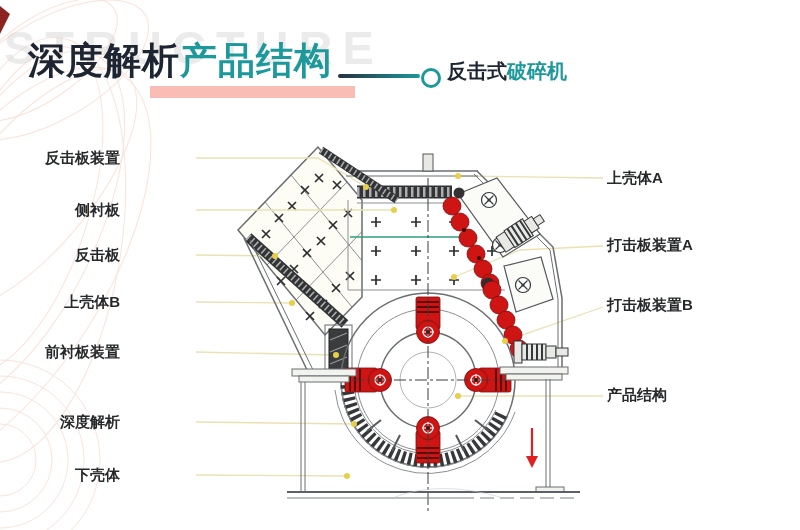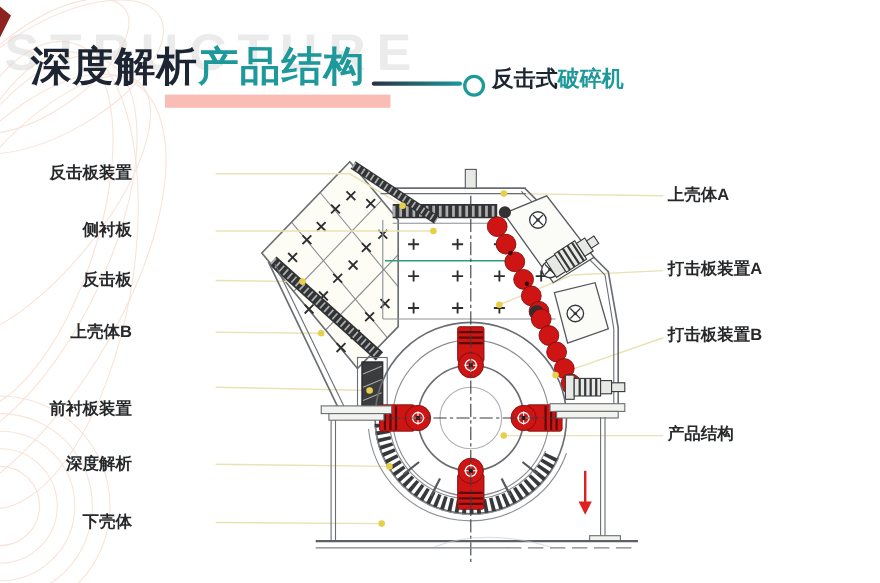--- a/index.html
+++ b/index.html
@@ -277,21 +277,21 @@
   <div class="underline"></div>
   <div class="title"><span class="dark">深度解析</span><span class="teal">产品结构</span></div>
   <div class="connector-line"></div>
   <div class="connector-dot"></div>
   <div class="subtitle"><span class="dark">反击式</span><span class="teal">破碎机</span></div>
 
   <div class="plabel left" style="top:149px">反击板装置</div>
   <div class="plabel left" style="top:201px">侧衬板</div>
   <div class="plabel left" style="top:246px">反击板</div>
   <div class="plabel left" style="top:293px">上壳体B</div>
-  <div class="plabel left" style="top:363px">前衬板装置</div>
+  <div class="plabel left" style="top:343px">前衬板装置</div>
   <div class="plabel left" style="top:413px">深度解析</div>
   <div class="plabel left" style="top:466px">下壳体</div>
 
   <div class="plabel right" style="top:169px">上壳体A</div>
   <div class="plabel right" style="top:236px">打击板装置A</div>
   <div class="plabel right" style="top:296px">打击板装置B</div>
   <div class="plabel right" style="top:386px">产品结构</div>
 </div>
 
 </body></html>

